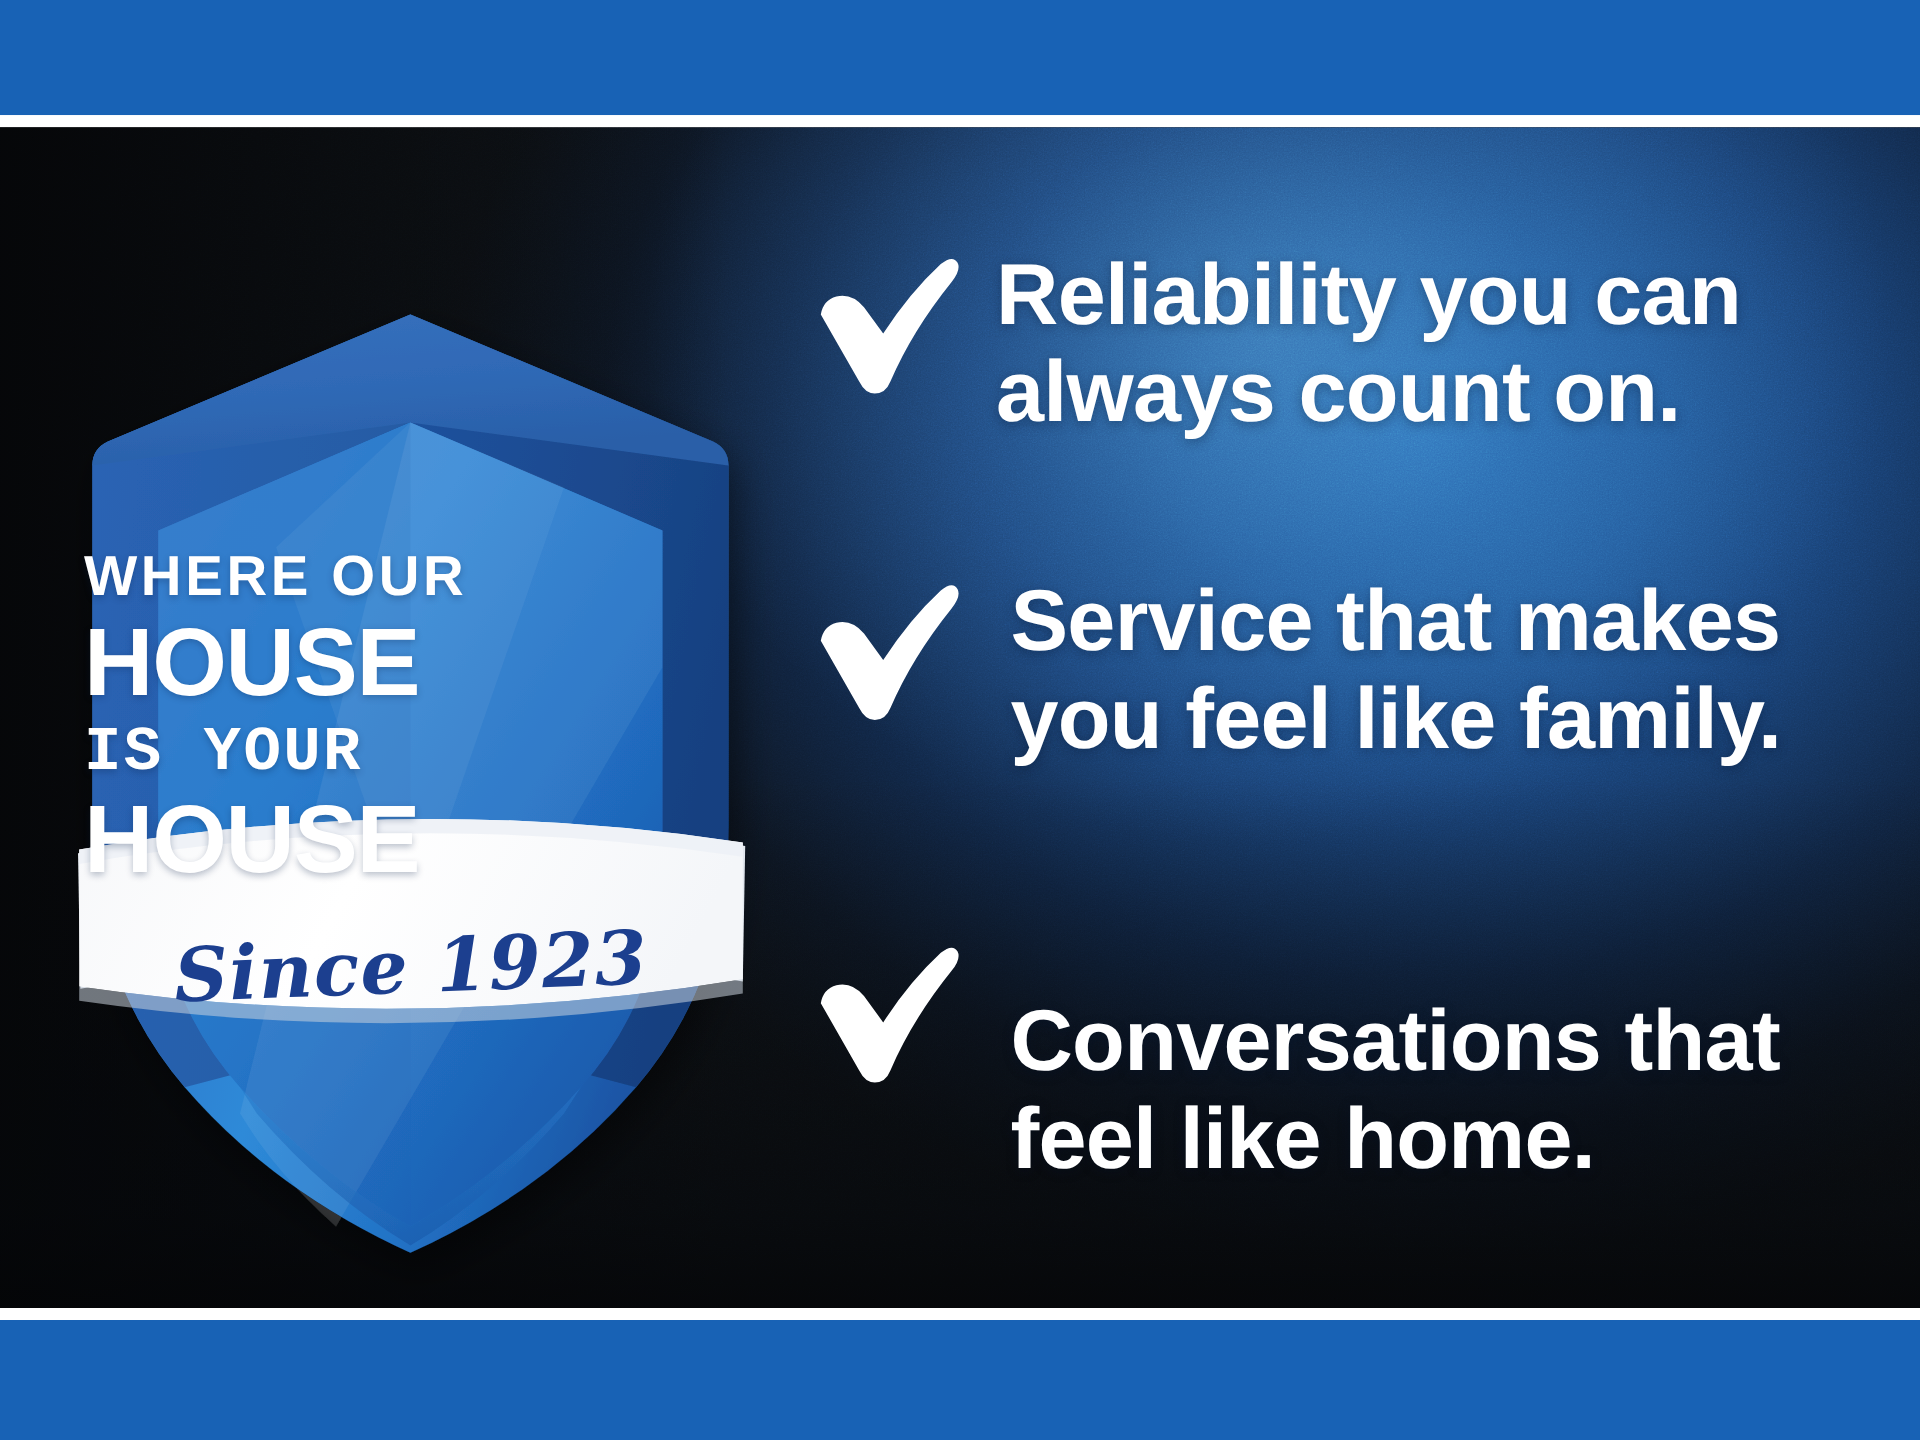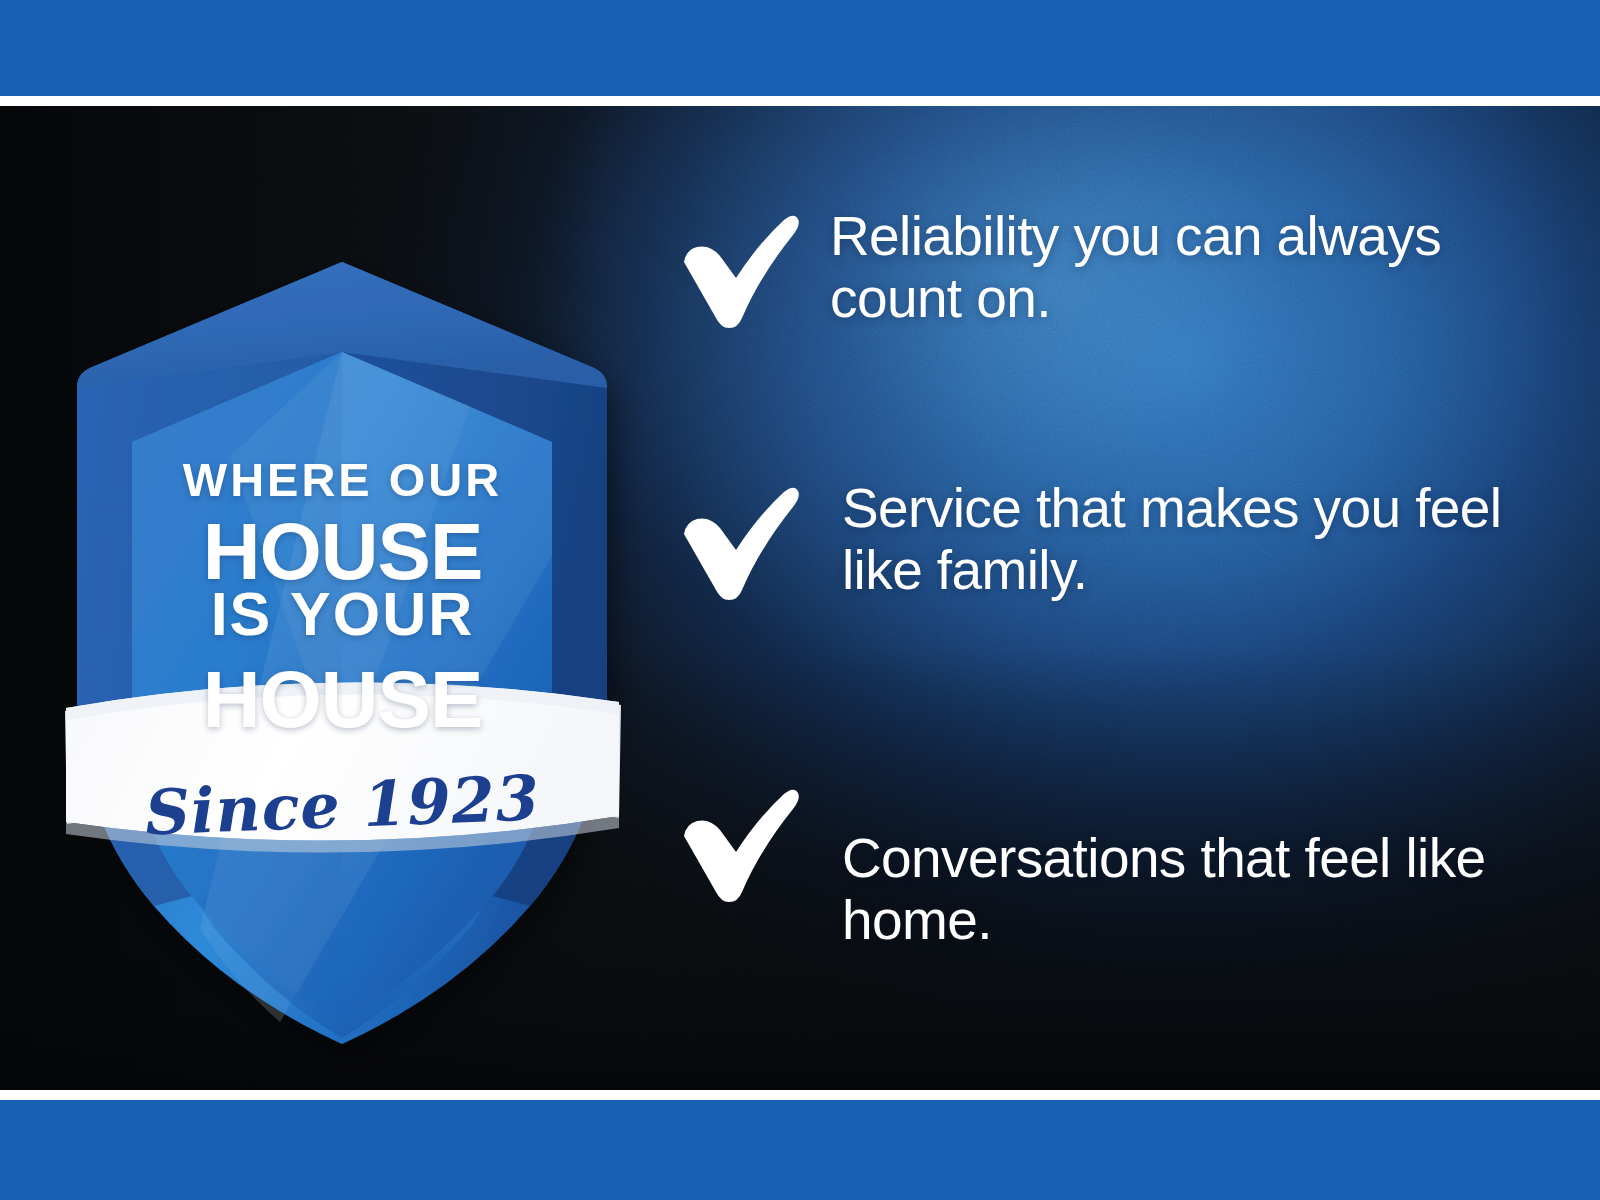--- a/index.html
+++ b/index.html
@@ -79,32 +79,31 @@
     position:absolute;
     left:70px; top:150px;       
     width:545px; height:800px;
   }
   #emblem svg{ display:block; width:545px; height:800px; overflow:visible; }
 
   
   .shield-text{
     position:absolute;
     left:0; width:545px;
-    text-align:center;
     color:#ffffff;
     font-family:"Liberation Sans", sans-serif;
     font-weight:bold;
     letter-spacing:0.5px;
     line-height:1;
     text-shadow:0 2px 6px rgba(8,30,70,.28);
     white-space:nowrap;
   }
   #line-where{ top:200px; font-size:47px; letter-spacing:3px; }
   #line-house1{ top:256px; font-size:80px; letter-spacing:-1px; }
-  #line-isyour{ top:328px; font-size:61px; letter-spacing:2px; }
+  #line-isyour{ top:346px; font-size:52px; letter-spacing:2px;font-family:Liberation Mono, monospace; }
   #line-house2{ top:404px; font-size:80px; letter-spacing:-1px; }
 
   #since-wrap{
     position:absolute;
     left:0; top:519px; width:545px;
     text-align:center;
     transform:rotate(-2.2deg);
   }
   #since-text{
     display:inline-block;
@@ -139,22 +138,22 @@
     width:120px; height:118px;
   }
   .check-icon svg{ display:block; width:120px; height:118px; }
 
   .bullet-text{
     position:absolute;
     left:158px; top:0px;
     width:712px;
     color:#ffffff;
     font-family:"Liberation Sans", sans-serif;
-    font-weight:normal;
-    font-size:55px;
+    font-weight:bold;
+    font-size:72px;
     line-height:1.12;
     letter-spacing:-0.6px;
     text-shadow:0 2px 10px rgba(4,18,44,.35);
   }
   #bullet-1 .bullet-text{ left:170px; }
   #bullet-2 .bullet-text{ left:170px;margin-top:48px; }
 </style>
 </head>
 <body>
 

